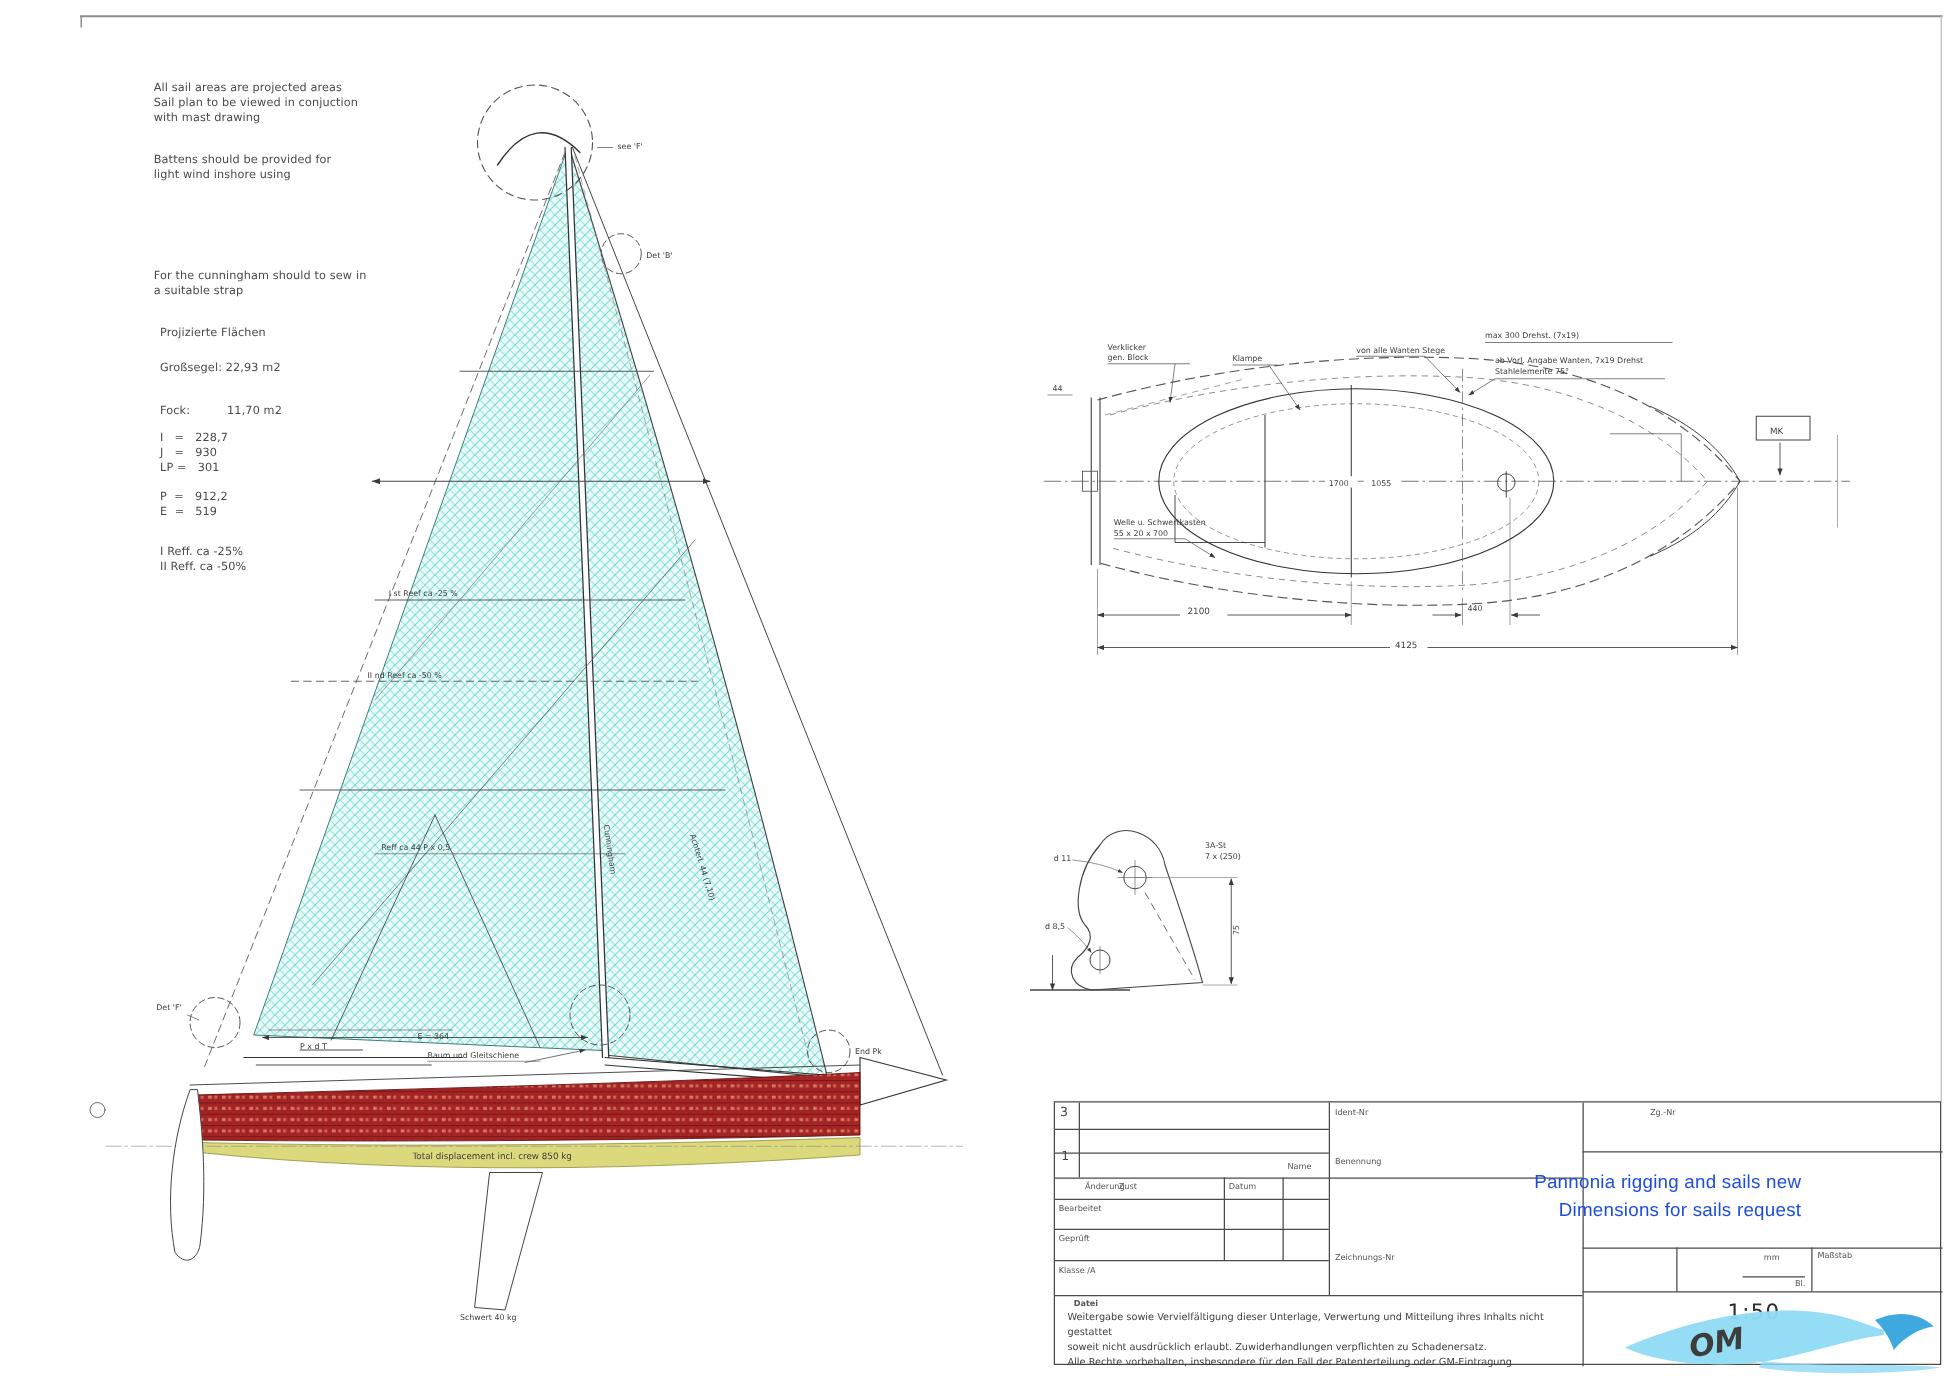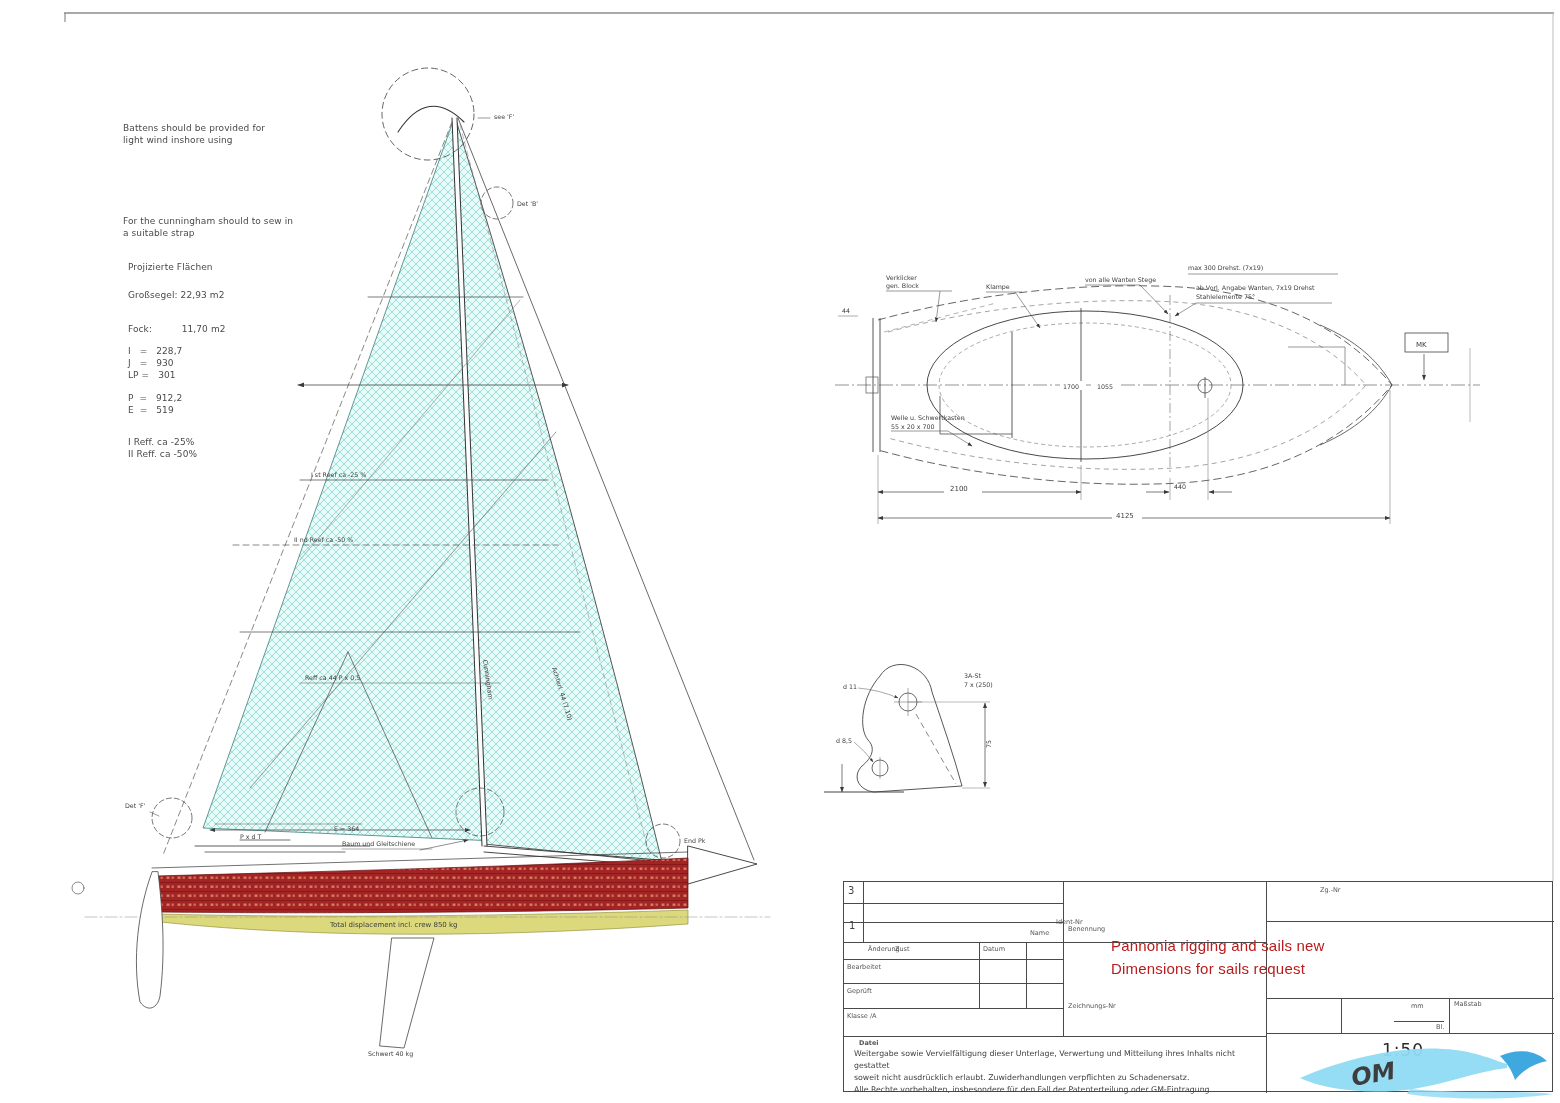--- a/index.html
+++ b/index.html
@@ -3,22 +3,22 @@
 <meta charset="utf-8">
 <style>
   html,body{margin:0;padding:0;background:#fff;}
   #sheet{position:relative;width:1560px;height:1103px;background:#ffffff;overflow:hidden;
          font-family:"DejaVu Sans",sans-serif;}
   .abs{position:absolute;}
   .pre{white-space:pre-wrap;}
   .note{font-size:9px;color:#4a4a4a;line-height:1.32;letter-spacing:.1px;}
   .tb-label{font-size:6.5px;color:#555;}
   .tb-line{position:absolute;background:#4a4a4a;}
-  .big-title{font-size:15px;color:#b91c1c;line-height:1.5;letter-spacing:.2px;
-             font-family:"Liberation Sans",sans-serif;}
+  .big-title{font-size:15px;color:#1d4ed8;line-height:1.5;letter-spacing:.2px;
+             font-family:"Liberation Sans",sans-serif;text-align:right;}
   .scale-text{font-size:17px;color:#2b2b2b;letter-spacing:1px;}
   .disclaimer{font-size:7.8px;color:#3f3f3f;line-height:1.55;}
   svg{position:absolute;left:0;top:0;font-family:"DejaVu Sans",sans-serif;}
   svg text{fill:#3d3d3d;}
   .t6{font-size:6.3px;} .t7{font-size:7px;}
 </style>
 </head>
 <body>
 
 <div id="sheet">
@@ -207,20 +207,23 @@
       <path d="M858,688 Q880,690 898,698" fill="none" stroke="#555" stroke-width="0.5" marker-end="url(#arr)"></path>
       <path d="M854,742 Q866,752 873,762" fill="none" stroke="#555" stroke-width="0.5" marker-end="url(#arr)"></path>
       <text x="964" y="678" class="t6">3A-St</text>
       <text x="964" y="687" class="t6">7 x (250)</text>
       <text x="843" y="689" class="t6">d 11</text>
       <text x="836" y="743" class="t6">d 8,5</text>
       <text x="991" y="748" class="t6" transform="rotate(-90 991 748)">75</text>
     </g>
   </svg>
 
+  <div class="abs note pre" style="left:123px;top:66px;width:270px;">All sail areas are projected areas
+Sail plan to be viewed in conjuction
+with mast drawing</div>
   <div class="abs note pre" style="left:123px;top:112px;width:270px;margin-top:11px;">Battens should be provided for
 light wind inshore using</div>
   <div class="abs note pre" style="left:123px;top:216px;width:270px;">For the cunningham should to sew in
 a suitable strap</div>
 
   <div class="abs note" style="left:128px;top:262px;">Projizierte Flächen</div>
   <div class="abs note" style="left:128px;top:290px;">Großsegel: 22,93 m2</div>
   <div class="abs note pre" style="left:128px;top:324px;">Fock:          11,70 m2</div>
   <div class="abs note pre" style="left:128px;top:346px;">I   =   228,7
 J   =   930
@@ -245,21 +248,21 @@
 
     <div class="tb-line" style="left:19px;top:0;width:1px;height:60px;"></div>
     <div class="tb-line" style="left:135px;top:60px;width:1px;height:66px;"></div>
     <div class="tb-line" style="left:182px;top:60px;width:1px;height:66px;"></div>
     <div class="tb-line" style="left:219px;top:0;width:1px;height:154px;"></div>
     <div class="tb-line" style="left:422px;top:0;width:1px;height:211px;"></div>
     <div class="tb-line" style="left:497px;top:116px;width:1px;height:35px;"></div>
     <div class="tb-line" style="left:605px;top:116px;width:1px;height:35px;"></div>
     <div class="tb-line" style="left:550px;top:139px;width:50px;height:1px;"></div>
 
-    <div class="abs tb-label" style="left:212px;top:4px;margin-top:32px;">Ident-Nr</div>
+    <div class="abs tb-label" style="left:224px;top:4px;">Ident-Nr</div>
     <div class="abs tb-label" style="left:428px;top:4px;margin-left:48px;">Zg.-Nr</div>
     <div class="abs tb-label" style="left:224px;top:43px;">Benennung</div>
     <div class="abs tb-label" style="left:3px;top:63px;margin-left:48px;">Zust</div>
     <div class="abs tb-label" style="left:24px;top:63px;">Änderung</div>
     <div class="abs tb-label" style="left:139px;top:63px;">Datum</div>
     <div class="abs tb-label" style="left:186px;top:47px;">Name</div>
     <div class="abs tb-label" style="left:3px;top:81px;">Bearbeitet</div>
     <div class="abs tb-label" style="left:3px;top:105px;">Geprüft</div>
     <div class="abs tb-label" style="left:3px;top:130px;">Klasse /A</div>
     <div class="abs tb-label" style="left:15px;top:157px;font-weight:bold;">Datei</div>

